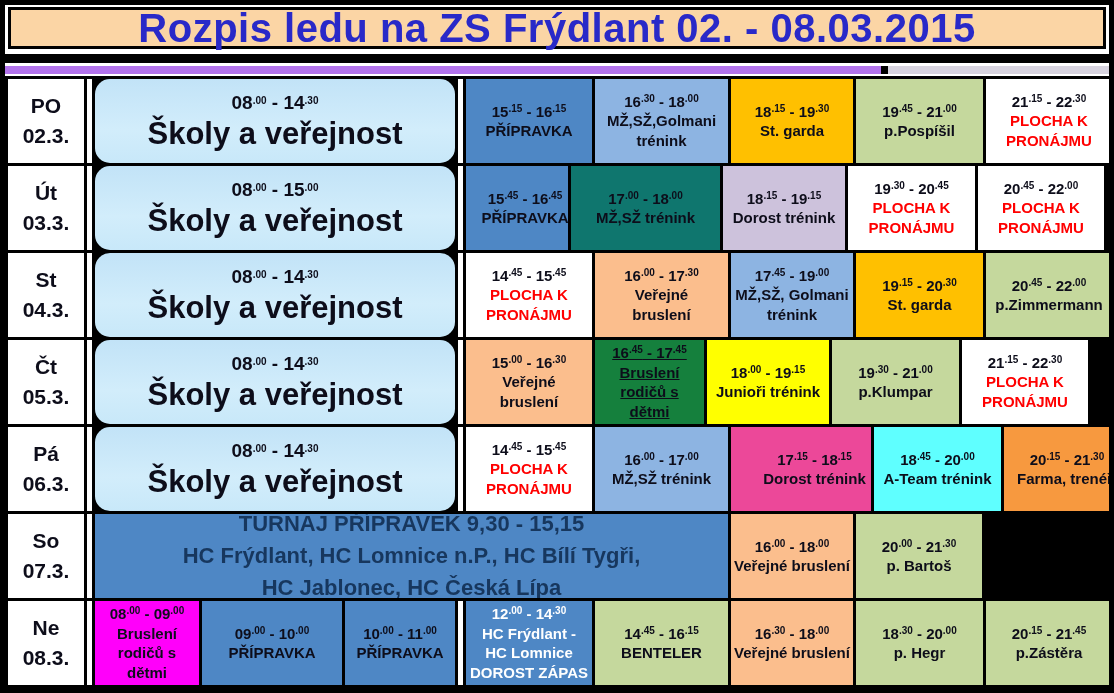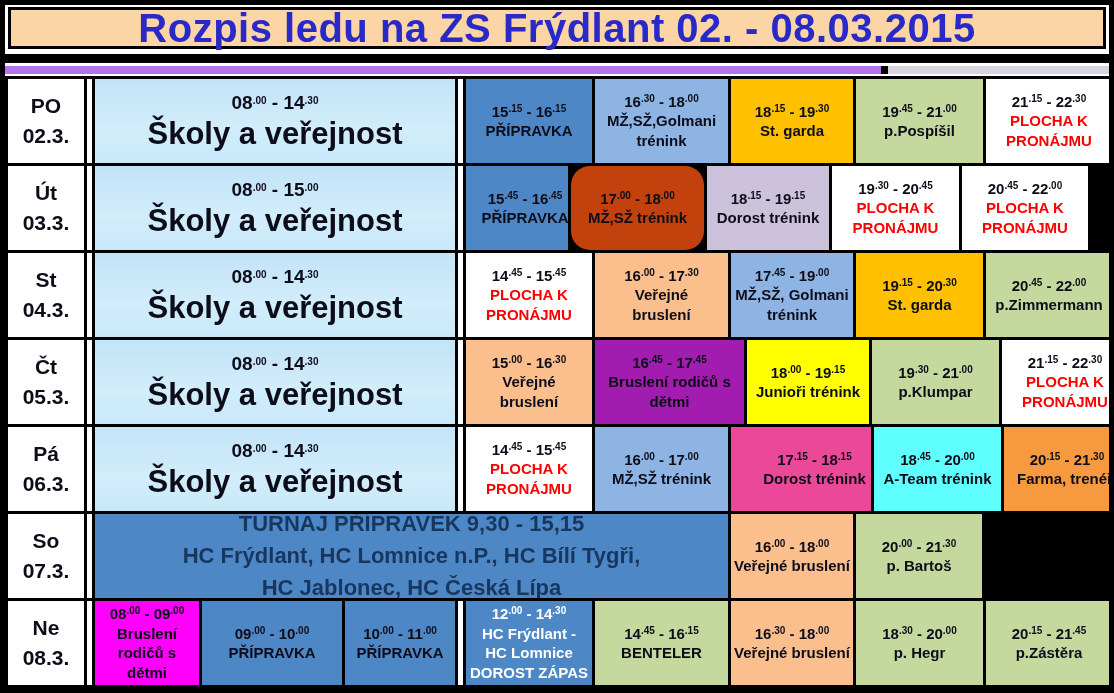--- a/index.html
+++ b/index.html
@@ -14,21 +14,21 @@
   .stripe .seg-gray{flex:1;}
   .grid{background:#000;padding:3px;display:flex;flex-direction:column;gap:3px;}
   .row{display:flex;gap:3px;height:84px;}
   .cell{box-sizing:border-box;display:flex;flex-direction:column;align-items:center;justify-content:center;
     text-align:center;line-height:1.3;font-size:15px;color:#0d0d1a;overflow:hidden;}
   .day-cell{width:76px;background:#fff;font-size:21px;line-height:1.45;flex:none;}
   .spacer{width:5px;background:#fff;flex:none;align-self:stretch;}
   .t sup{font-size:10px;vertical-align:5px;letter-spacing:0;}
   .big .t{font-size:19px;}
   .big .lbl{font-size:31px;line-height:1.05;margin-top:2px;}
-  .bg-school{background:linear-gradient(180deg,#c2e3f7 0%,#d2edfb 60%,#c8e8f9 100%);}
+  .bg-school{background:linear-gradient(180deg,#c2e3f7 0%,#d2edfb 60%,#c8e8f9 100%);border-radius:15px;}
   .red-label .lbl{color:#ff0000;}
   .white-text{color:#ffffff;}
   .navy-text{color:#17375e;}
   .turnaj .lbl{font-size:22px;line-height:1.45;}
 </style>
 </head>
 <body>
 
 <div class="frame">
   <div class="title-box" style="background: rgb(251, 213, 165); color: rgb(41, 41, 200);">Rozpis ledu na ZS Frýdlant  02. - 08.03.2015</div>
@@ -79,21 +79,21 @@
         <div class="spacer"></div>
         <div class="cell big bg-school" style="width: 360px; flex: 0 0 auto;">
           <div class="t">08<sup>.00</sup> - 15<sup>.00</sup></div>
           <div class="lbl">Školy a veřejnost</div>
         </div>
         <div class="spacer"></div>
         <div class="cell" style="width: 102px; flex: 0 0 auto; background: rgb(78, 135, 197); padding-left: 16px;">
           <div class="t">15<sup>.45</sup> - 16<sup>.45</sup></div>
           <div class="lbl">PŘÍPRAVKA</div>
         </div>
-        <div class="cell" style="width: 133px; flex: 0 0 auto; background: #c2410c; border-radius: 19px;">
+        <div class="cell" style="width: 149px; flex: 0 0 auto; background: #0f766e;">
           <div class="t">17<sup>.00</sup> - 18<sup>.00</sup></div>
           <div class="lbl">MŽ,SŽ trénink</div>
         </div>
         <div class="cell" style="width: 122px; flex: 0 0 auto; background: rgb(205, 194, 220);">
           <div class="t">18<sup>.15</sup> - 19<sup>.15</sup></div>
           <div class="lbl">Dorost trénink</div>
         </div>
         <div class="cell red-label" style="width: 127px; flex: 0 0 auto; background: rgb(255, 255, 255);">
           <div class="t">19<sup>.30</sup> - 20<sup>.45</sup></div>
           <div class="lbl">PLOCHA K<br>PRONÁJMU</div>
@@ -143,21 +143,21 @@
         <div class="spacer"></div>
         <div class="cell big bg-school" style="width: 360px; flex: 0 0 auto;">
           <div class="t">08<sup>.00</sup> - 14<sup>.30</sup></div>
           <div class="lbl">Školy a veřejnost</div>
         </div>
         <div class="spacer"></div>
         <div class="cell" style="width: 126px; flex: 0 0 auto; background: rgb(251, 190, 141);">
           <div class="t">15<sup>.00</sup> - 16<sup>.30</sup></div>
           <div class="lbl">Veřejné<br>bruslení</div>
         </div>
-        <div class="cell" style="width: 149px; flex: 0 0 auto; background: #a21caf;">
+        <div class="cell" style="width: 109px; flex: 0 0 auto; background: #15803d; text-decoration: underline;">
           <div class="t">16<sup>.45</sup> - 17<sup>.45</sup></div>
           <div class="lbl">Bruslení rodičů s<br>dětmi</div>
         </div>
         <div class="cell" style="width: 122px; flex: 0 0 auto; background: rgb(255, 255, 0);">
           <div class="t">18<sup>.00</sup> - 19<sup>.15</sup></div>
           <div class="lbl">Junioři trénink</div>
         </div>
         <div class="cell" style="width: 127px; flex: 0 0 auto; background: rgb(197, 216, 157);">
           <div class="t">19<sup>.30</sup> - 21<sup>.00</sup></div>
           <div class="lbl">p.Klumpar</div>

